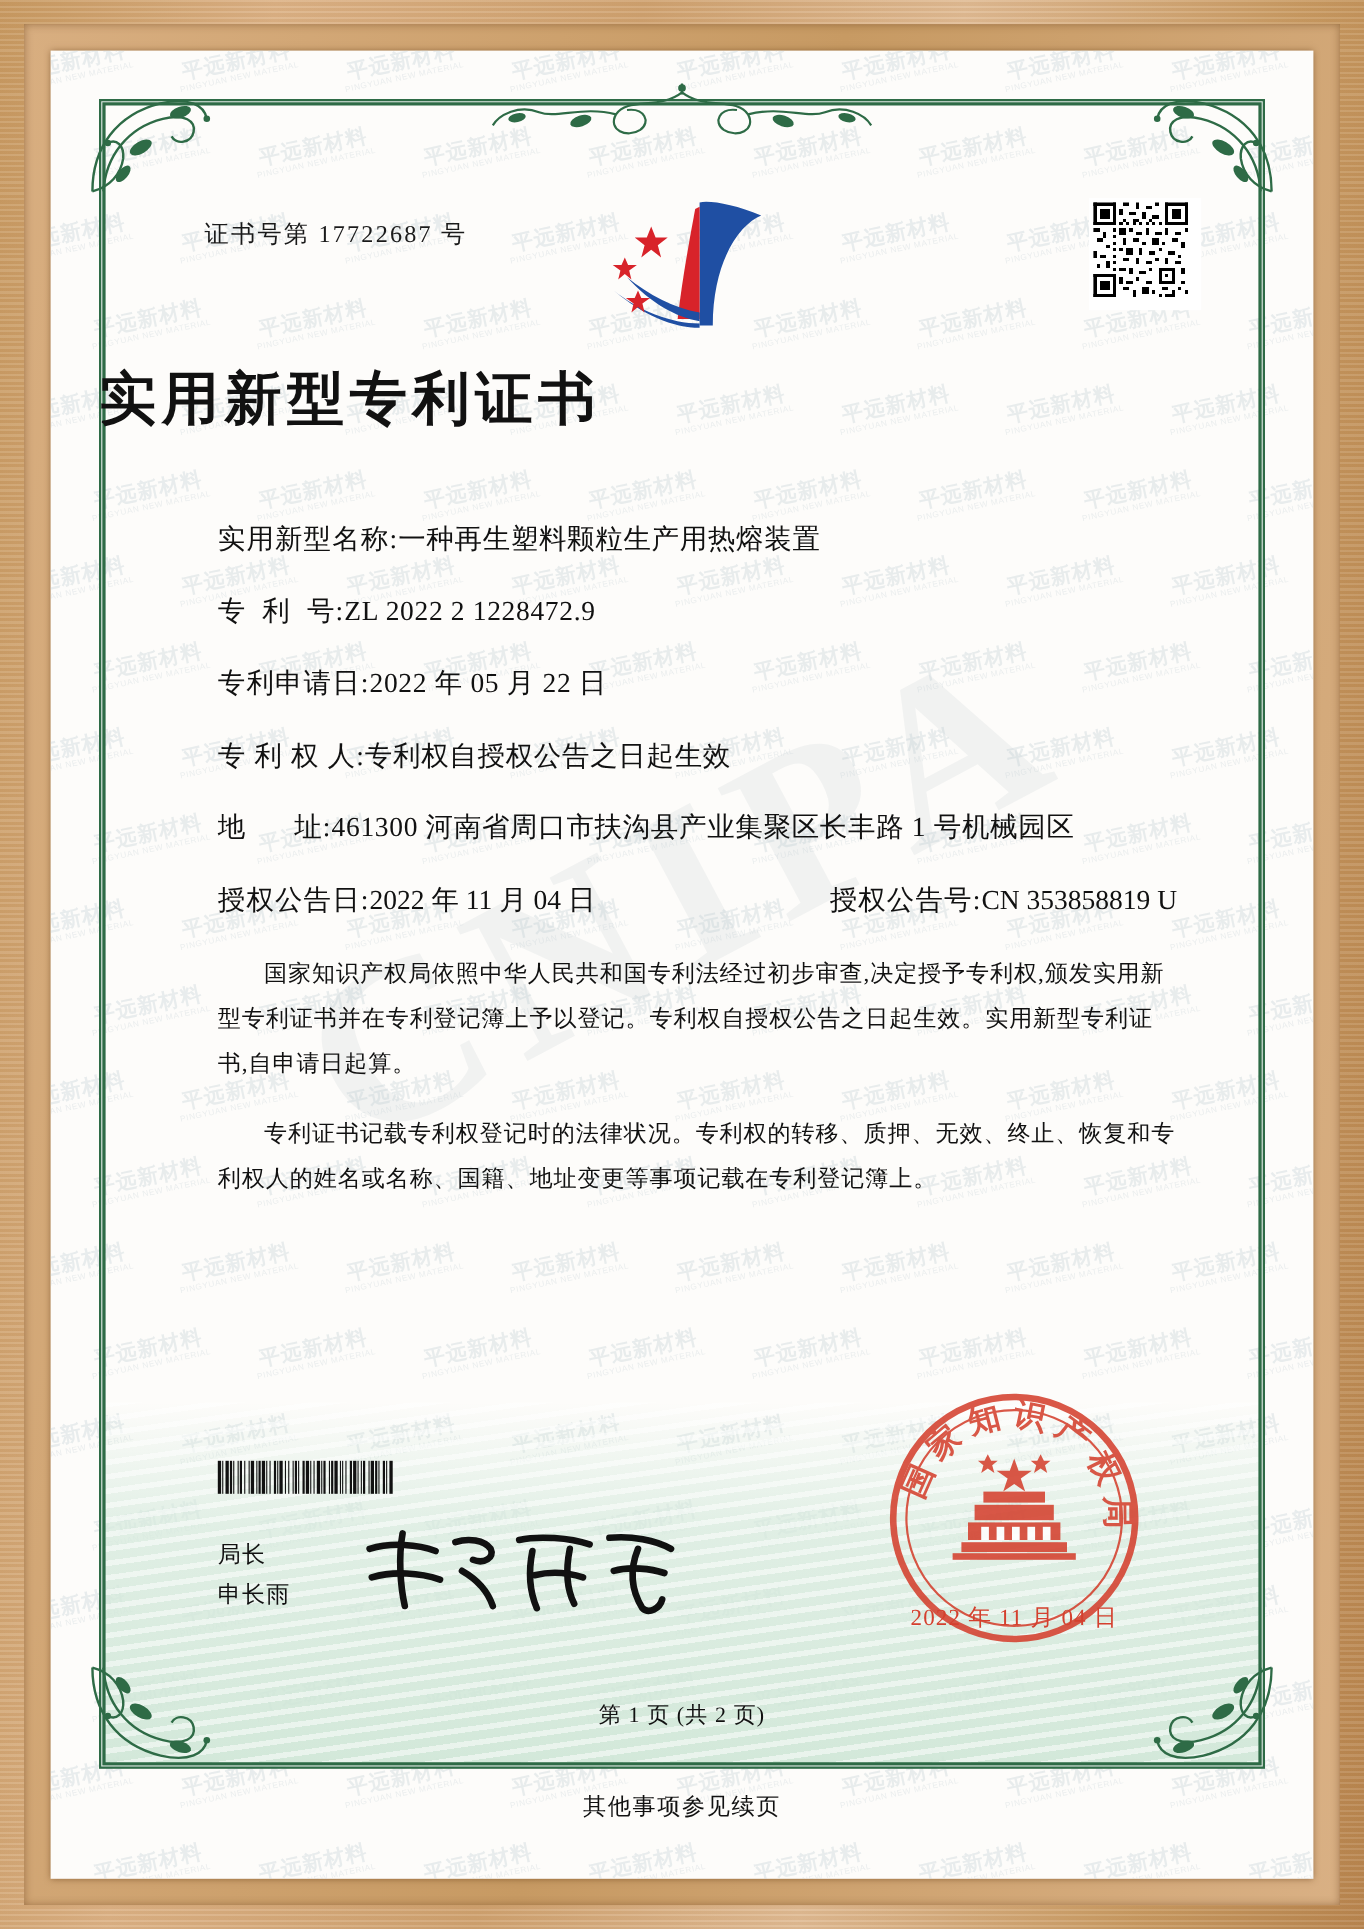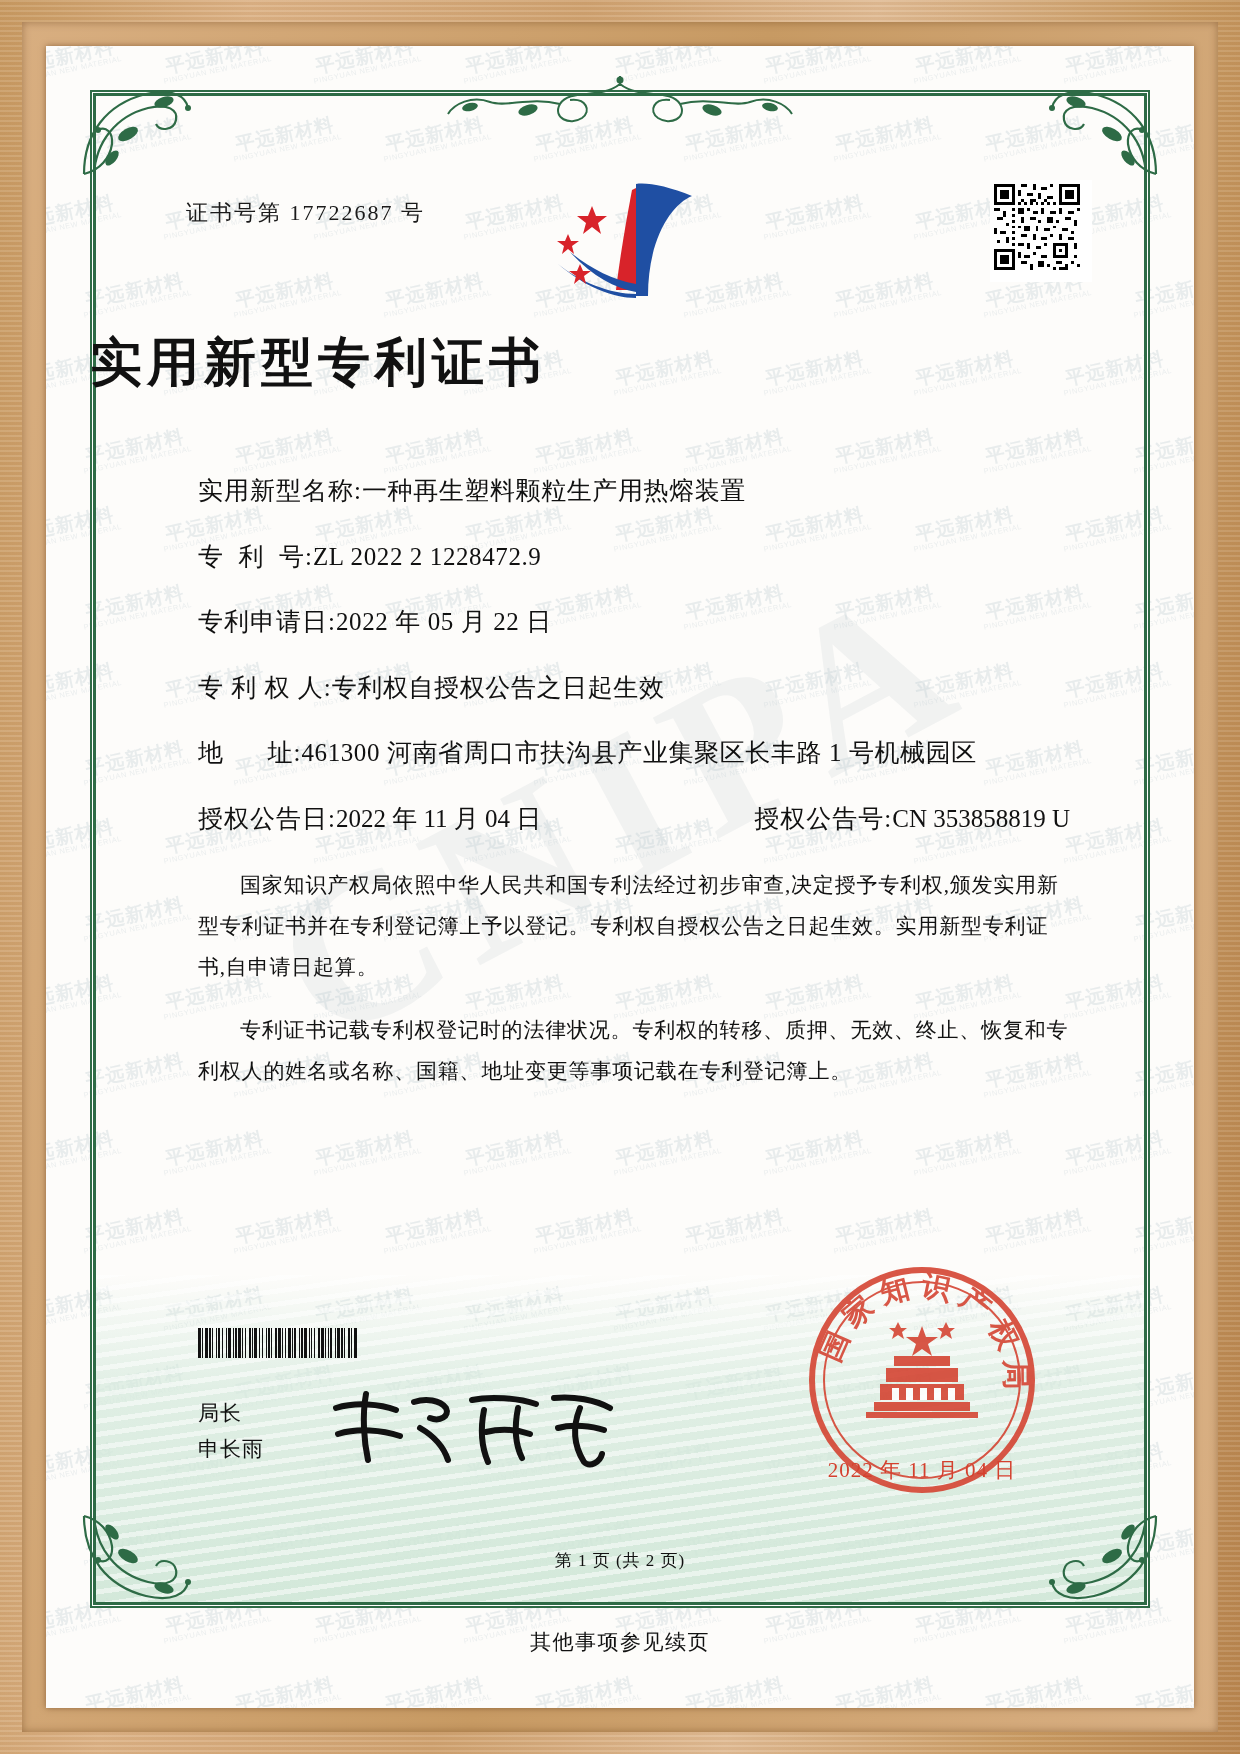--- a/index.html
+++ b/index.html
@@ -254,21 +254,21 @@
     letter-spacing: 1px;
     width: 236px;
     text-align: center;
   }
 
   .page-no {
     position: absolute;
     left: 0; right: 0;
     bottom: 36px;
     text-align: center;
-    font-size: 17px;
+    font-size: 20px;
     color: #111;
     letter-spacing: 1px;
   }
   .footer-note {
     position: absolute;
     left: 0; right: 0;
     bottom: 52px;
     text-align: center;
     font-size: 21px;
     color: #111;

